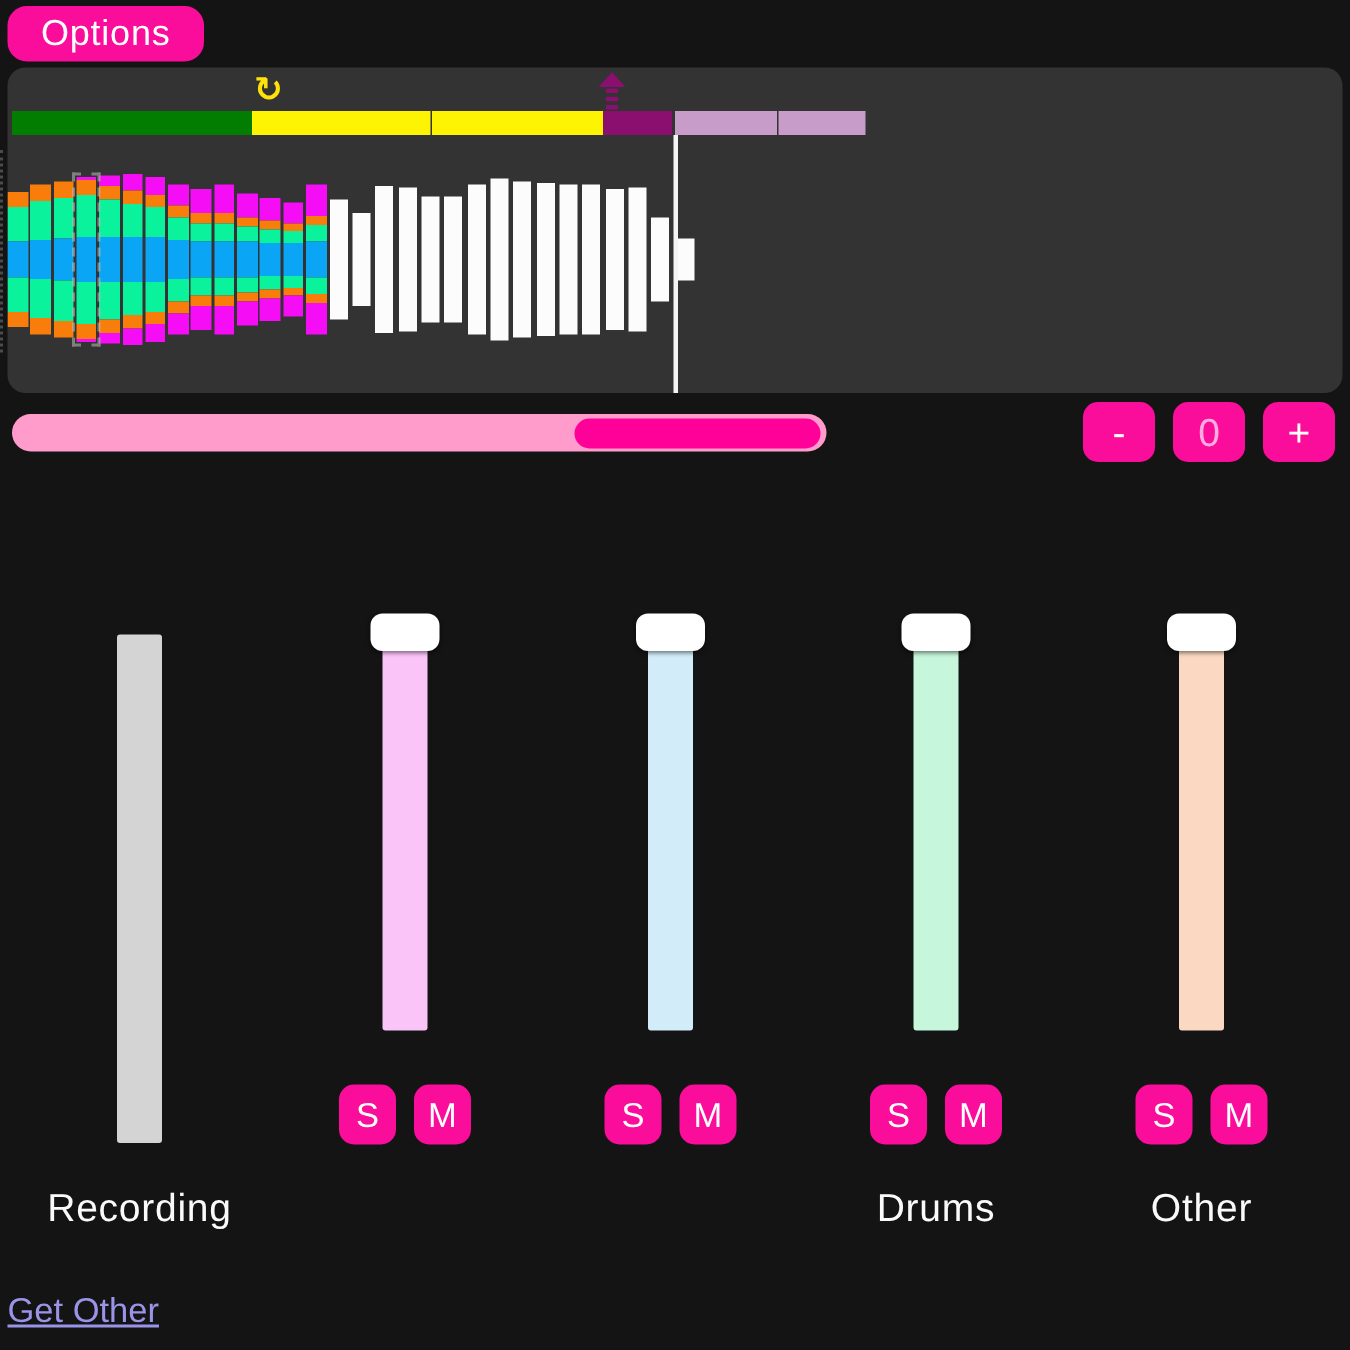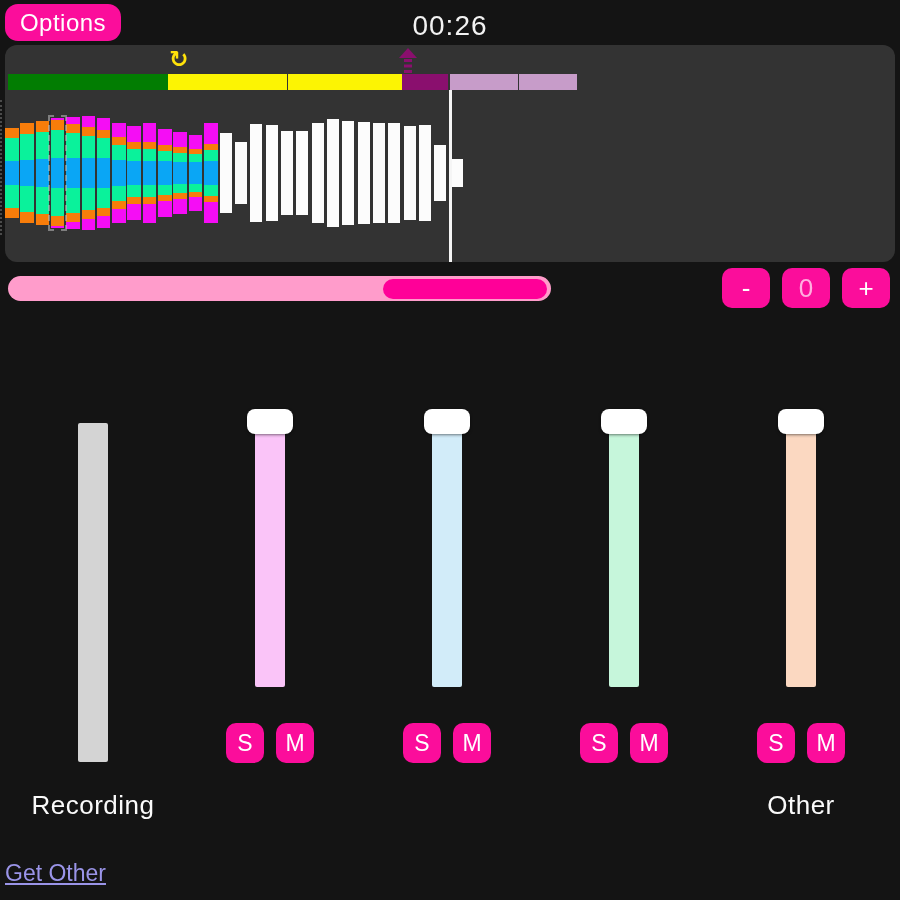--- a/index.html
+++ b/index.html
@@ -11,21 +11,21 @@
   }
   .app { position: absolute; inset: 0; }
 
   
   .btn {
     border: none; cursor: pointer; color: #fff;
     background: var(--accent, #fb0d9b);
     font-family: "Liberation Sans", "DejaVu Sans", sans-serif;
   }
   .options-btn {
-    position: absolute; left: 5px; top: 4px; width: 116px; height: 37px;
+    position: absolute; left: 5px; top: 4px; width: 131px; height: 37px;
     border-radius: 13px; font-size: 24px; letter-spacing: 0.5px;
   }
   .time-display {
     position: absolute; left: 0; right: 0; top: 10px; text-align: center;
     color: #f2f2f2; font-size: 28px; letter-spacing: 1px;
   }
 
   
   .panel {
     position: absolute; left: 5px; top: 45px; width: 890px; height: 217px;
@@ -97,21 +97,20 @@
     position: absolute; left: 5px; top: 860px; font-size: 23px;
     color: var(--help-link, #9a94e8); text-decoration: underline; cursor: pointer;
   }
 </style>
 </head>
 <body>
 
 <div class="app">
 
   <button class="btn options-btn">Options</button>
-  <div class="time-display">00:26</div>
 
   <div class="panel">
     <div class="timeline" id="timeline">
         <div class="seg" style="left: 3px; width: 160px; background: rgb(2, 125, 2);"></div>
         <div class="seg" style="left: 163px; width: 119px; background: rgb(252, 244, 3);"></div>
         <div class="seg" style="left: 283px; width: 114px; background: rgb(252, 244, 3);"></div>
         <div class="seg" style="left: 397px; width: 46px; background: rgb(138, 15, 110);"></div>
         <div class="seg" style="left: 445px; width: 68px; background: rgb(199, 156, 201);"></div>
         <div class="seg" style="left: 514px; width: 58px; background: rgb(199, 156, 201);"></div>
       </div>
@@ -310,20 +309,21 @@
       <div class="sm-btn btn" style="left: 226px;">S</div>
       <div class="sm-btn btn" style="left: 276px;">M</div>
       <div class="slider-track" style="left: 432px; top: 20px; height: 267px; background: rgb(210, 236, 249);"></div>
       <div class="slider-thumb" style="left: 424px; top: 9px;"></div>
       <div class="sm-btn btn" style="left: 403px;">S</div>
       <div class="sm-btn btn" style="left: 453px;">M</div>
       <div class="slider-track" style="left: 609px; top: 20px; height: 267px; background: rgb(198, 246, 219);"></div>
       <div class="slider-thumb" style="left: 601px; top: 9px;"></div>
       <div class="sm-btn btn" style="left: 580px;">S</div>
       <div class="sm-btn btn" style="left: 630px;">M</div>
+      <div class="ch-label" style="left: 524px;">Drums</div>
       <div class="slider-track" style="left: 786px; top: 20px; height: 267px; background: rgb(251, 216, 193);"></div>
       <div class="slider-thumb" style="left: 778px; top: 9px;"></div>
       <div class="sm-btn btn" style="left: 757px;">S</div>
       <div class="sm-btn btn" style="left: 807px;">M</div>
       <div class="ch-label" style="left: 701px;">Other</div>
     </div>
 
   <a class="help-link">Get Other</a>
 
 </div>

